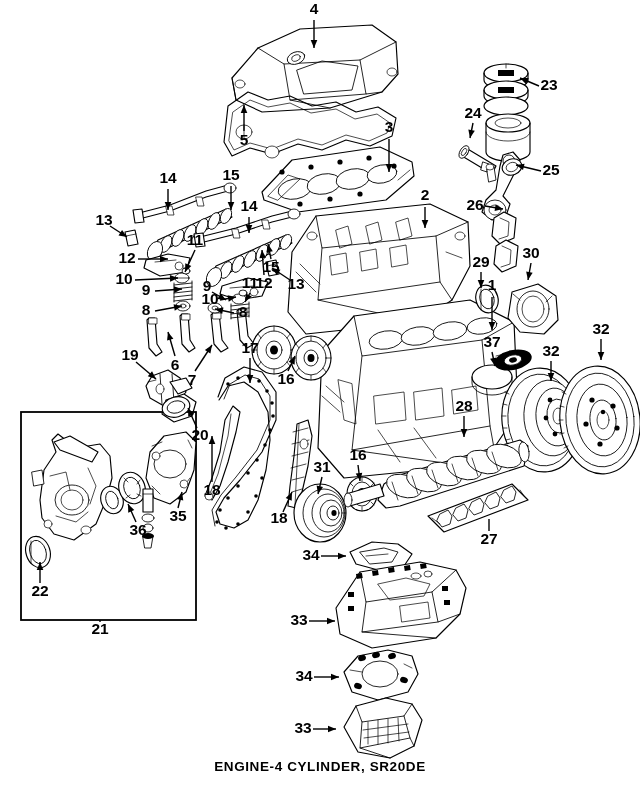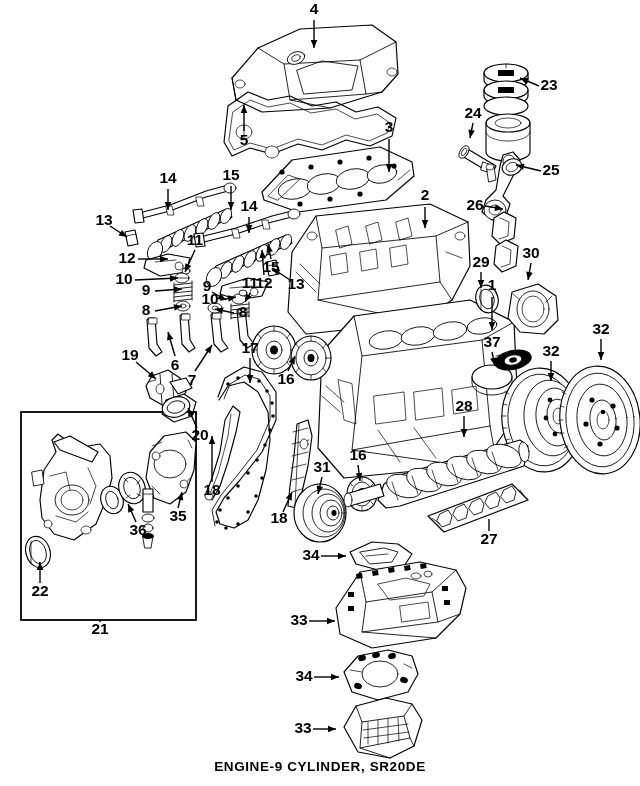--- a/index.html
+++ b/index.html
@@ -814,14 +814,14 @@
         <text x="303" y="729" class="callout-label">33</text>
         <text x="311" y="556" class="callout-label">34</text>
         <text x="304" y="677" class="callout-label">34</text>
         <text x="178" y="517" class="callout-label">35</text>
         <text x="138" y="531" class="callout-label">36</text>
         <text x="492" y="343" class="callout-label">37</text>
       </g>
 
   </svg>
 
-  <div class="fig-title">ENGINE-9 CYLINDER, SR20DE</div>
+  <div class="fig-title">ENGINE-4 CYLINDER, SR20DE</div>
 </div>
 
 </body></html>

